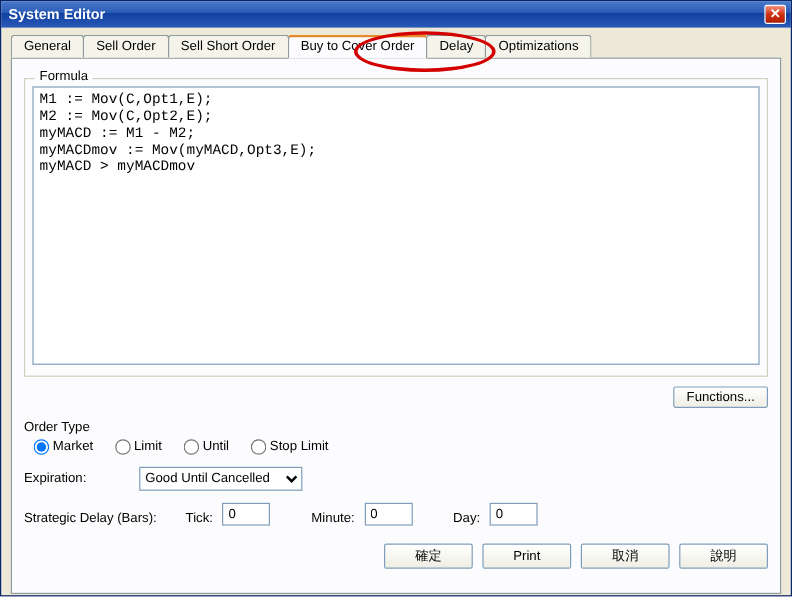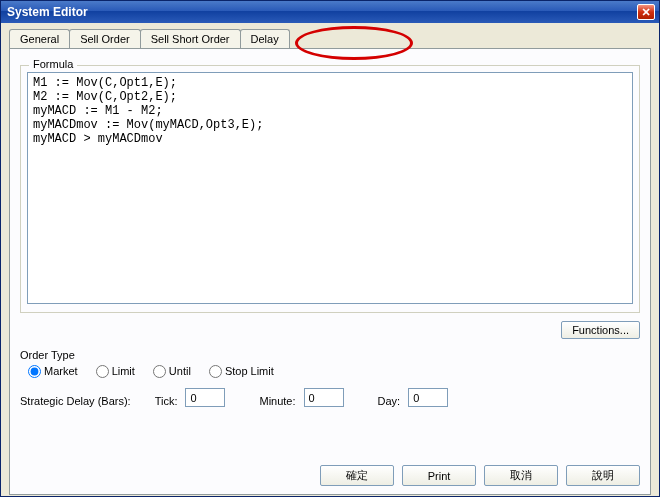--- a/index.html
+++ b/index.html
@@ -177,21 +177,21 @@
     font-size:11px;
     background:#fff;
     width:136px;
   }
   .delay-row { display:flex; align-items:flex-end; gap:8px;}
   .delay-row .lbl2 { }
   .delay-row .num { width:40px; }
   .dlg-buttons {
     position:absolute;
     right: 10px;
-    bottom: 8px;
+    bottom: 20px;
     display:flex;
     gap:8px;
   }
   .highlight-ellipse {
     position:absolute;
     border: 3px solid #d40000;
     border-radius: 50%;
     width: 118px;
     height: 34px;
     pointer-events:none;
@@ -205,21 +205,23 @@
   <div class="titlebar">
     <span>System Editor</span>
     <div class="close-btn">✕</div>
   </div>
 
   <div class="client">
     <div class="tabs">
       <div class="tab">General</div>
       <div class="tab">Sell Order</div>
       <div class="tab">Sell Short Order</div>
+      <div class="tab active">Buy to Cover Order</div>
       <div class="tab">Delay</div>
+      <div class="tab">Optimizations</div>
     </div>
 
     <div class="tabpanel">
 
       <div class="fieldset">
         <span class="fieldset-legend">Formula</span>
         <textarea class="formula-box" style="">M1 := Mov(C,Opt1,E);
 M2 := Mov(C,Opt2,E);
 myMACD := M1 - M2;
 myMACDmov := Mov(myMACD,Opt3,E);
@@ -245,20 +247,26 @@
             <input type="radio" name="ot" style="">
             <span>Until</span>
           </label>
           <label class="radio-label">
             <input type="radio" name="ot" style="">
             <span>Stop Limit</span>
           </label>
         </div>
 
 
+        <div class="form-row">
+          <span class="lbl">Expiration:</span>
+          <select class="select">
+            <option>Good Until Cancelled</option>
+          </select>
+        </div>
 
         <div class="delay-row">
           <span>Strategic Delay (Bars):</span>
           <span style="width:8px"></span>
           <span class="lbl2">Tick:</span>
           <input class="text-input num" value="0" style="">
           <span style="width:18px"></span>
           <span class="lbl2">Minute:</span>
           <input class="text-input num" value="0" style="">
           <span style="width:18px"></span>

